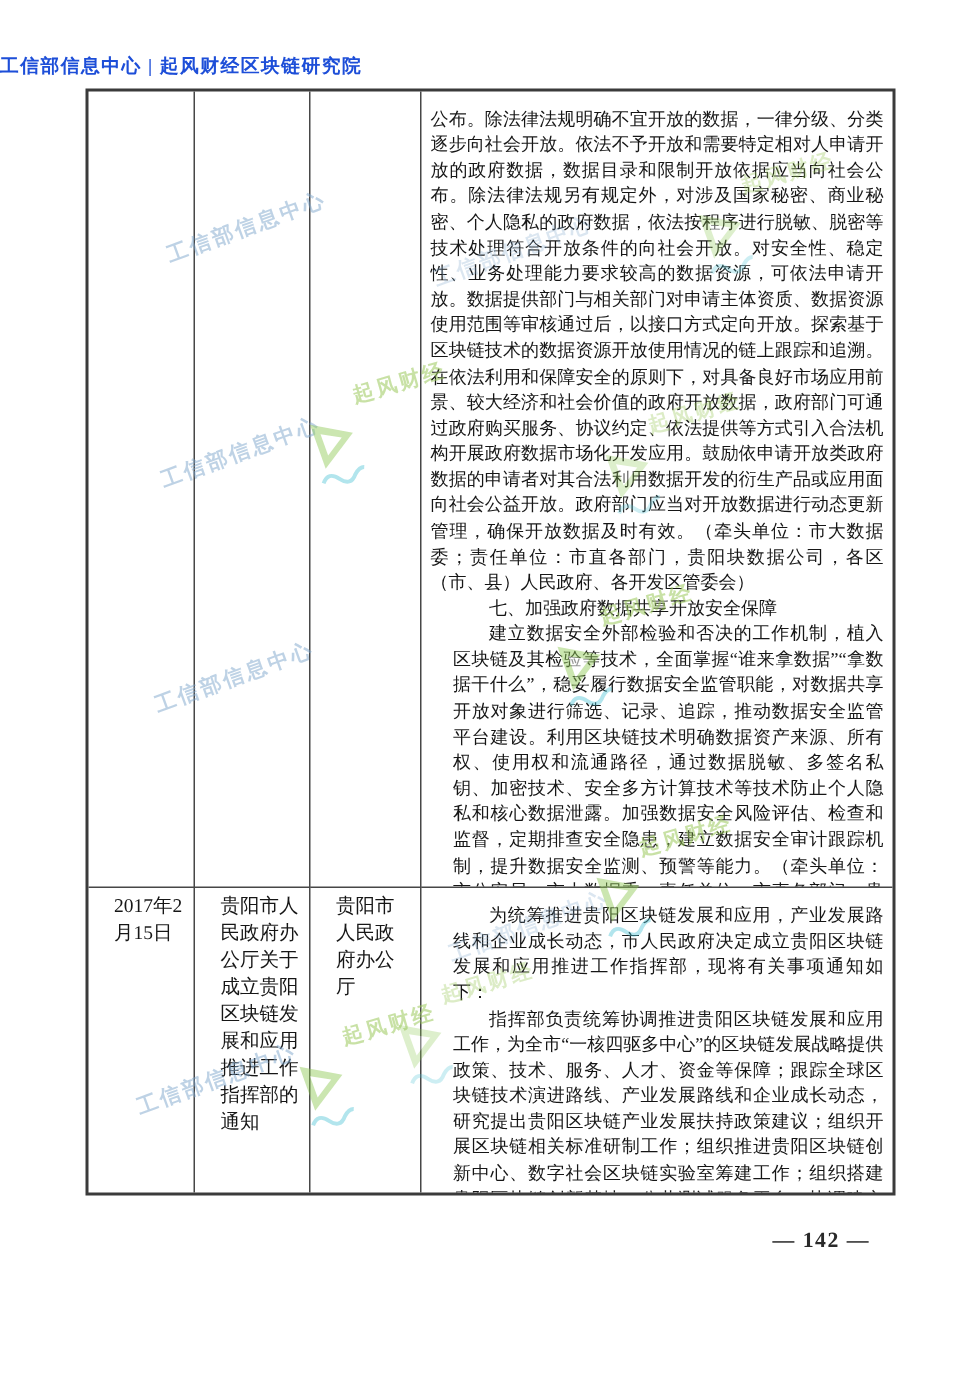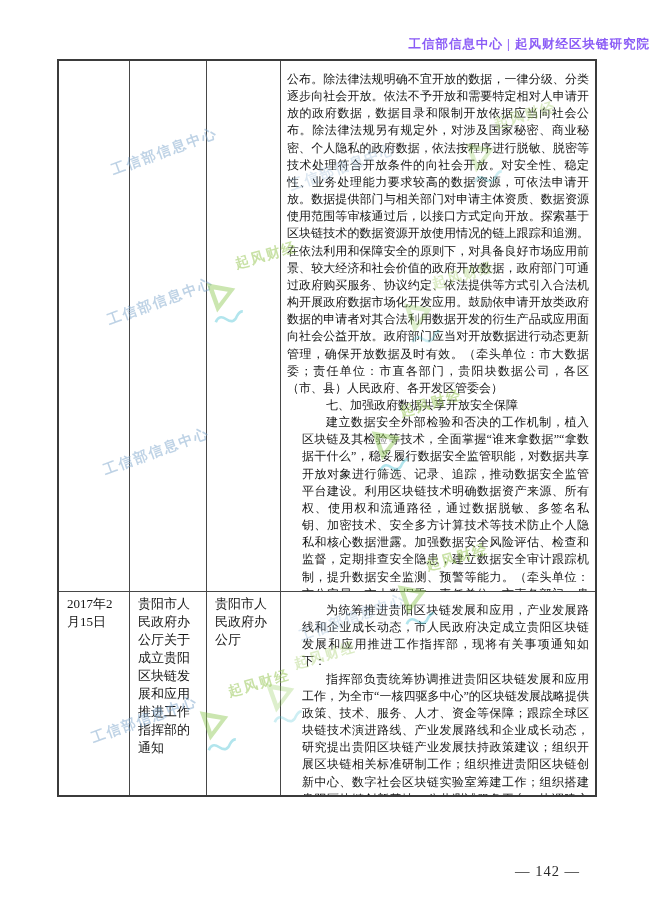--- a/index.html
+++ b/index.html
@@ -10,50 +10,51 @@
     height: 919px;
     background: #ffffff;
     overflow: hidden;
     font-family: "Liberation Serif", "DejaVu Serif", serif;
     color: #161616;
   }
   
   .doc-header {
     position: absolute;
     top: 36px; left: 0; width: 100%;
-    text-align: right;
+    text-align: left;
     font-size: 12.5px;
     font-weight: 700;
     letter-spacing: 1px;
-    color: #8b5cf6;
+    color: #1d4ed8;
   }
   .doc-footer {
     position: absolute;
-    top: 863px; right: 70px;
+    top: 819px; right: 70px;
     font-size: 14.5px;
     letter-spacing: 1px;
     color: #2a2a2a;
+    font-weight: bold;
   }
   
   .doc-table {
     position: absolute;
     left: 57px; top: 59px;
     width: 540px; height: 738px;
     border: 2px solid #3b3b3b;
     display: grid;
     grid-template-columns: 71px 77px 74px auto;
     grid-template-rows: 531px auto;
     z-index: 1;
     background: transparent;
   }
   .cell {
     border-right: 1.5px solid #474747;
     border-bottom: 1.5px solid #474747;
     overflow: hidden;
-    padding: 3px 5px 0 8px;
+    padding: 3px 5px 0 17px;
     font-size: 13px;
     line-height: 18px;
   }
   .cell.last-col { border-right: none; }
   .cell.last-row { border-bottom: none; }
   .cell.content {
     font-size: 12px;
     line-height: 17.15px;
     padding: 10px 6px 0 6px;
   }

